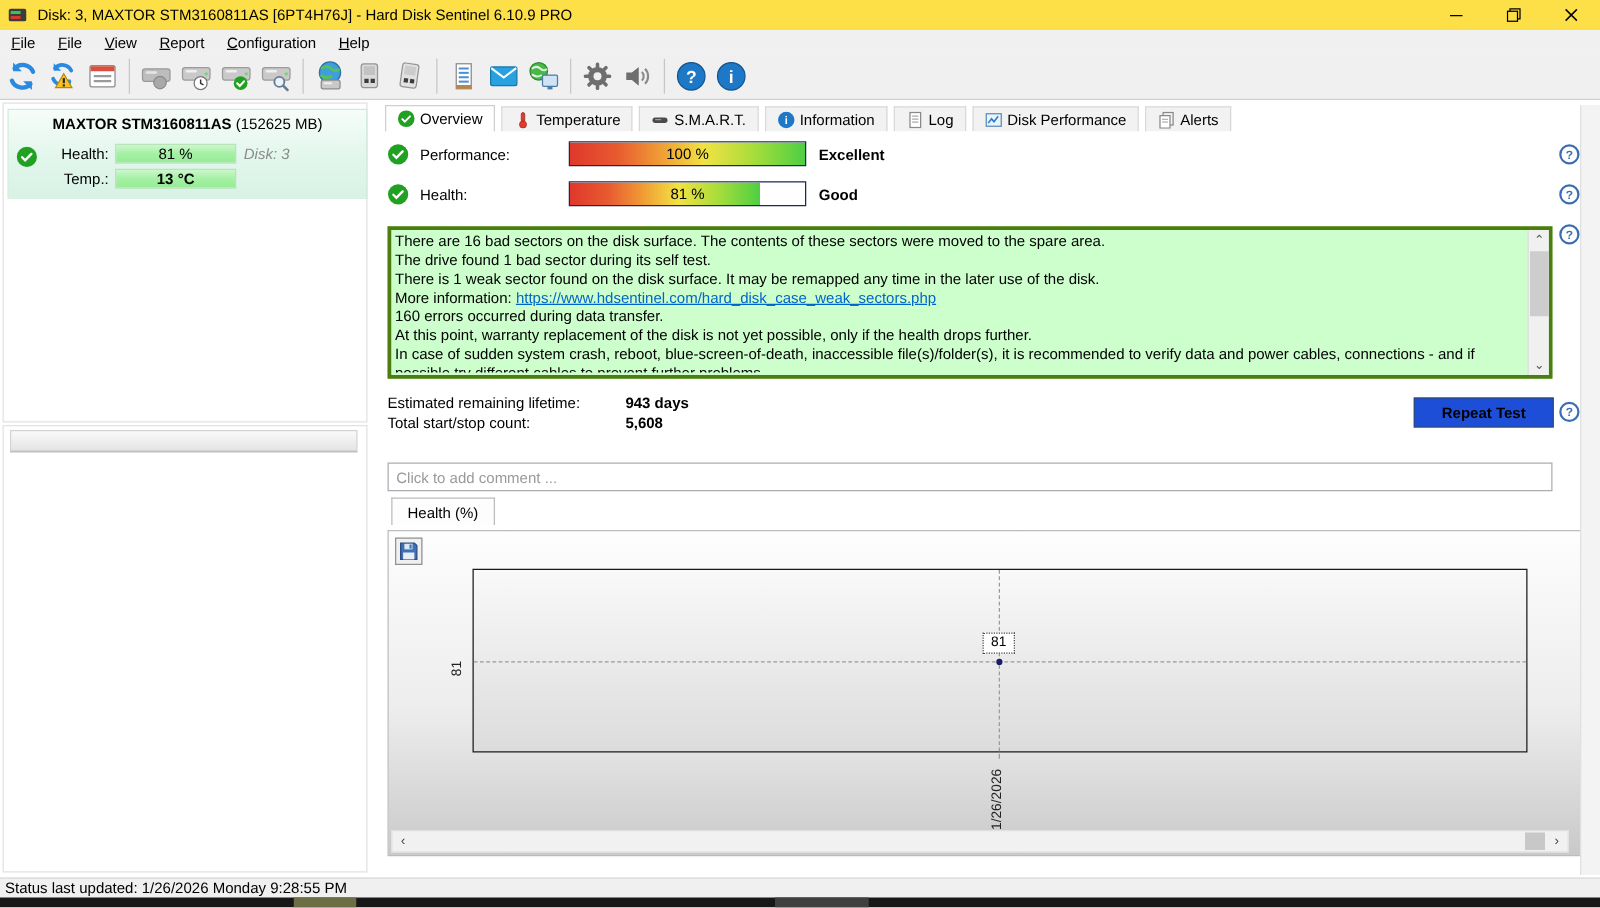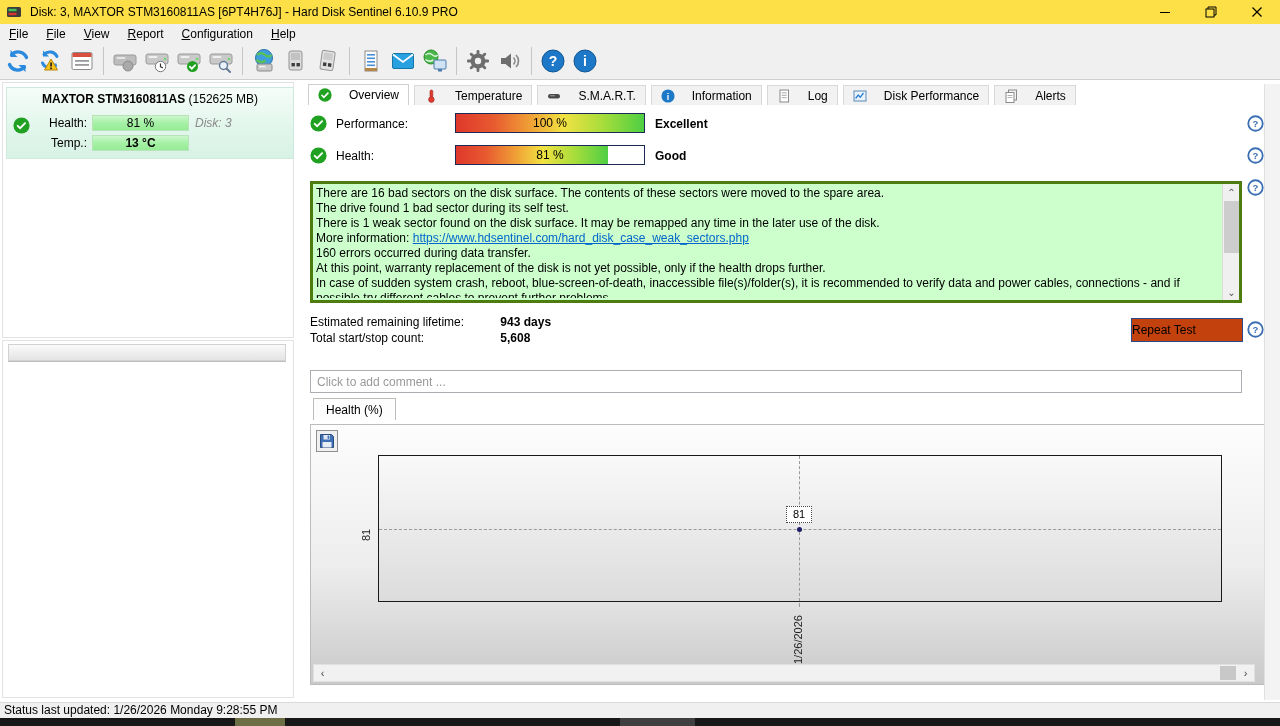--- a/index.html
+++ b/index.html
@@ -28,21 +28,21 @@
   
   .sidebar { position:absolute; left:0; top:80px; width:296px; height:567px; background:#fff; }
   .side-panel { position:absolute; background:#fff; border:1px solid #e2e2e2; }
   .disk-card { position:absolute; left:3px; top:4px; width:288px; height:72px; background:linear-gradient(180deg,#f6fdf9 0%,#e2f6ec 55%,#d8f2e6 100%); border:1px solid #cfeadd; }
   .disk-card .title { text-align:center; padding-top:4px; }
   .mini-bar { position:absolute; width:97px; height:16px; background:linear-gradient(180deg,#ccf7cc 0%,#a5f0a5 50%,#96ec96 100%); border:1px solid #b9e4b9; text-align:center; line-height:14px; }
   .grey-strip { position:absolute; left:5px; top:3px; width:278px; height:17px; background:linear-gradient(180deg,#fafafa,#e4e4e4); border:1px solid #d2d2d2; box-shadow:0 1px 0 #bdbdbd; }
 
   
   .tabs { position:absolute; left:308px; top:84px; display:flex; gap:5px; align-items:flex-end; height:21px; }
-  .tab { display:flex; align-items:center; gap:17px; height:20px; padding:0 9px; background:#f2f2f2; border:1px solid #d9d9d9; border-bottom:none; cursor:default; }
+  .tab { display:flex; align-items:center; gap:4px; height:20px; padding:0 9px; background:#f2f2f2; border:1px solid #d9d9d9; border-bottom:none; cursor:default; }
   .tab.active { background:#fff; height:21px; border-color:#cfcfcf; }
   .tab svg { width:14px; height:14px; }
 
   
   .gauge { position:absolute; width:190px; height:20px; border:1px solid #1b2a55; border-radius:0; background:#fff; overflow:hidden; }
   .gauge-fill { position:absolute; left:0; top:0; bottom:0; background:linear-gradient(90deg,#df382b 0%,#e85a30 20%,#f0a236 40%,#f2e243 57%,#a8dd3b 78%,#4ecf43 100%); }
   .gauge-text { position:absolute; left:0; right:0; top:0; bottom:0; text-align:center; line-height:18px; }
   .rating { font-weight:bold; }
 
   
@@ -53,21 +53,21 @@
   .msgbox .inner { position:absolute; left:3px; top:2px; right:20px; bottom:2px; overflow:hidden; line-height:15px; }
   .msgbox a { color:#0066cc; text-decoration:underline; }
   .vscroll { position:absolute; top:0; right:0; bottom:0; width:17px; background:#f0f0f0; border-left:1px solid #dcdcdc; }
   .vscroll .arr { position:absolute; left:0; width:17px; height:16px; display:flex; align-items:center; justify-content:center; color:#555; font-size:10px; }
   .vscroll .thumb { position:absolute; left:1px; width:15px; background:#cdcdcd; }
 
   .stat-row { height:16px; }
   .stat-label { display:inline-block; width:187px; }
   .stat-value { font-weight:bold; }
 
-  .btn { position:absolute; background:#c2410c; border:1px solid #2a4a8c; line-height:22px; }
+  .btn { position:absolute; background:#1d4ed8; border:1px solid #2a4a8c; text-align:center; line-height:22px;font-weight:bold; }
 
   .comment { position:absolute; left:310px; top:370px; width:932px; height:23px; border:1px solid #abadb3; font-family:"Liberation Sans",sans-serif; font-size:12px; padding:0 6px; color:#000; background:#fff; }
   .comment::placeholder { color:#9a9a9a; }
 
   
   .chart-tab { position:absolute; left:313px; top:398px; height:22px; padding:0 12px; background:#fdfdfd; border:1px solid #bcbcbc; border-bottom:none; line-height:22px; z-index:2; }
   .chart-panel { position:absolute; left:310px; top:424px; width:1048px; height:261px; background:linear-gradient(180deg,#fdfdfd 0%,#ededed 55%,#c9c9c9 100%); border:1px solid #bcbcbc; }
   .save-btn { position:absolute; left:5px; top:5px; width:22px; height:22px; background:#f0f0f0; border:1px solid #919191; display:flex; align-items:center; justify-content:center; }
   .plot { position:absolute; left:67px; top:30px; width:844px; height:147px; background:linear-gradient(180deg,#f9f9f9,#dcdcdc); border:1px solid #1a1a1a; }
   .dash-h { position:absolute; left:0; right:0; height:0; border-top:1px dashed #9a9a9a; }

